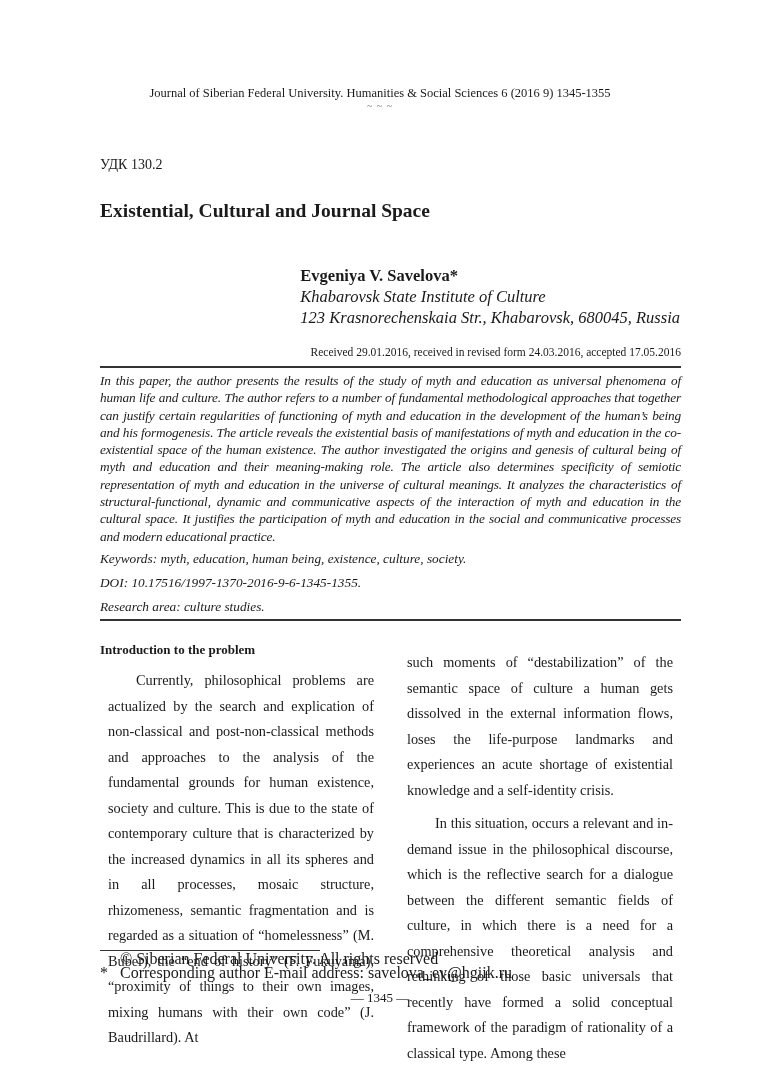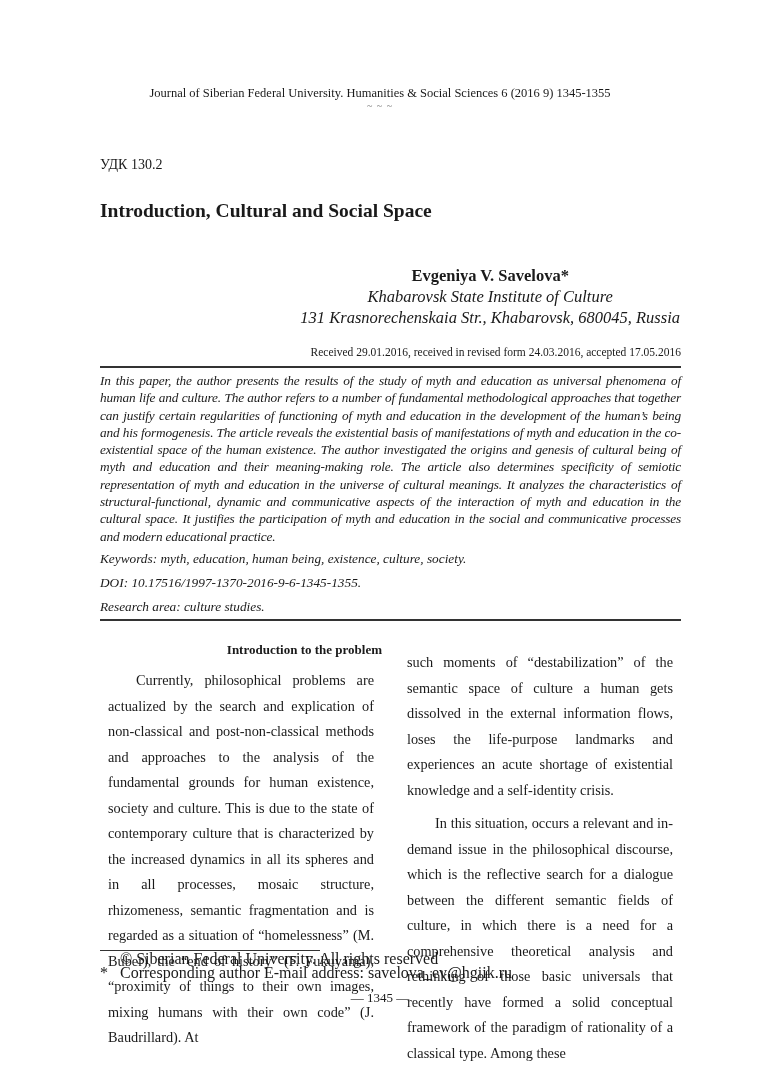--- a/index.html
+++ b/index.html
@@ -34,21 +34,21 @@
       font-size: 14px;
     }
     .title {
       left: 100px; top: 196px; width: 600px;
       font-weight: bold;
       font-size: 19.5px;
       line-height: 29px;
     }
     .author-block {
       right: 80px; top: 265px;
-      text-align: center;
+      text-align: left;
       font-size: 16.5px;
       line-height: 21px;
     }
     .author-name { font-weight: bold; }
     .affil { font-style: italic; }
     .received {
       left: 100px; width: 581px; top: 346px;
       text-align: right;
       font-size: 11.5px;
     }
@@ -75,21 +75,21 @@
       font-size: 14.3px;
       line-height: 25.5px;
       text-align: justify;
     }
     .col p {
       margin: 8px;
       text-indent: 28px;
     }
     .col p.noindent { text-indent: 0; }
     .section-heading {
-      text-align: right;
+      text-align: left;
       font-weight: bold;
       font-size: 13px;
       line-height: 20px;
       margin-bottom: 4px;
       text-indent: 0;
     }
     .foot-rule {
       left: 100px; width: 220px; height: 1px;
       background: #333;
       top: 950px;
@@ -111,27 +111,27 @@
   </style>
 </head>
 <body>
 
 <div class="abs running-header">Journal of  Siberian Federal University.  Humanities &amp; Social Sciences 6 (2016 9) 1345-1355</div>
 <div class="abs tilde">~ ~ ~</div>
 
 <div class="abs udk">УДК 130.2</div>
 
 <div class="abs title">
-  <div>Introduction, Cultural and Social Space</div>
+  <div>Existential, Cultural and Journal Space</div>
 </div>
 
 <div class="abs author-block">
   <div class="author-name">Evgeniya V. Savelova*</div>
   <div class="affil">Khabarovsk State Institute of Culture</div>
-  <div class="affil">131 Krasnorechenskaia Str., Khabarovsk, 680045, Russia</div>
+  <div class="affil">123 Krasnorechenskaia Str., Khabarovsk, 680045, Russia</div>
 </div>
 
 <div class="abs received">Received 29.01.2016, received in revised form 24.03.2016, accepted 17.05.2016</div>
 
 <div class="abs rule" style="top:366px;"></div>
 
 <div class="abs abstract">In this paper, the author presents the results of the study of myth and education as universal phenomena of human life and culture. The author refers to a number of fundamental methodological approaches that together can justify certain regularities of functioning of myth and education in the development of the human’s being and his formogenesis. The article reveals the existential basis of manifestations of myth and education in the co-existential space of the human existence. The author investigated the origins and genesis of cultural being of myth and education and their meaning-making role. The article also determines specificity of semiotic representation of myth and education in the universe of cultural meanings. It analyzes the characteristics of structural-functional, dynamic and communicative aspects of the interaction of myth and education in the cultural space. It justifies the participation of myth and education in the social and communicative processes and modern educational practice.</div>
 
 <div class="abs meta-line" style="top:550px;">Keywords: myth, education, human being, existence, culture, society.</div>
 <div class="abs meta-line" style="top:574px;">DOI: 10.17516/1997-1370-2016-9-6-1345-1355.</div>

